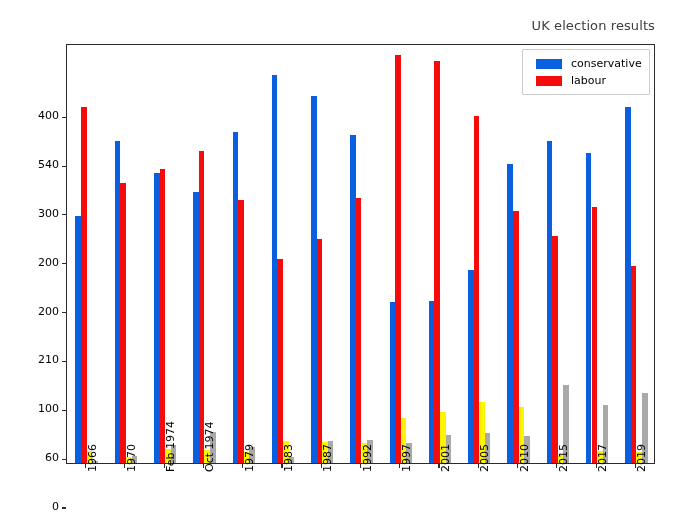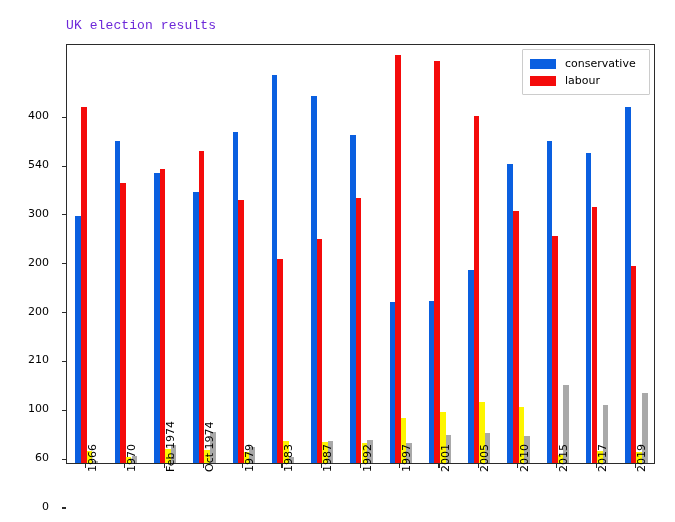--- a/index.html
+++ b/index.html
@@ -8,41 +8,40 @@
     background:#ffffff;
     font-family:"DejaVu Sans", sans-serif;
     overflow:hidden;
     position:relative;
   }
   #figure{position:absolute;left:0;top:0;width:675px;height:522px;}
 
   
   #chart-title{
     position:absolute;left:66px;top:18px;width:589px;
-    text-align:left;font-size:13px;color:#6d28d9;
+    text-align:right;font-size:13px;color:#404040;
     letter-spacing:.1px;
-    font-family:Liberation Mono, monospace;
   }
 
   
   #plot-frame{
     position:absolute;left:66px;top:44px;
     width:589px;height:420px;
     border:1.1px solid #2b2b2b;
     box-sizing:border-box;
     background:#fff;
   }
   #plot-inner{position:absolute;left:0;top:0;right:0;bottom:0;}
   .ytick{position:absolute;right:0;width:0;height:0;}
   .ytick .tickline{
     position:absolute;right:0;top:-0.6px;
     width:3.6px;height:1.1px;background:#2b2b2b;
   }
   .ytick .ticklabel{
-    position:absolute;right:17px;top:-8px;
+    position:absolute;right:7px;top:-8px;
     font-size:11px;color:#000;white-space:nowrap;text-align:right;
   }
   #yticks{position:absolute;left:0;top:44px;width:66px;height:420px;}
 
   
   #xticks{position:absolute;left:66px;top:464px;width:589px;height:58px;}
   .xtick{position:absolute;top:0;}
   .xtick .tickline{
     position:absolute;left:-0.55px;top:0;
     width:1.1px;height:3.6px;background:#2b2b2b;
@@ -57,21 +56,21 @@
   .bar{position:absolute;bottom:0;}
   .bar.conservative{background:#0a5fe0;}
   .bar.labour{background:#f40b0b;}
   .bar.liberal{background:#fdf500;}
   .bar.others{background:#a9a9a9;}
 
   
   #legend{
     position:absolute;left:522px;top:49px;
     background:#ffffff;border:1px solid #cccccc;
-    border-radius:1px;padding:5px 8px 5px 7px;
+    border-radius:1px;padding:5px 8px 5px 13px;
     box-sizing:border-box;width:128px;
   }
   .legend-row{display:flex;align-items:center;height:17px;}
   .legend-swatch{
     width:26px;height:10px;margin-right:9px;flex:0 0 auto;
   }
   .legend-swatch.conservative{background:#0a5fe0;}
   .legend-swatch.labour{background:#f40b0b;}
   .legend-swatch.liberal{background:#fdf500;}
   .legend-swatch.others{background:#a9a9a9;}

